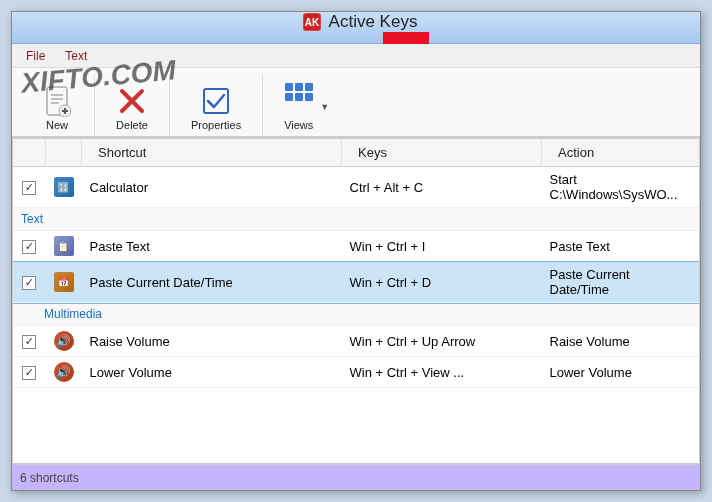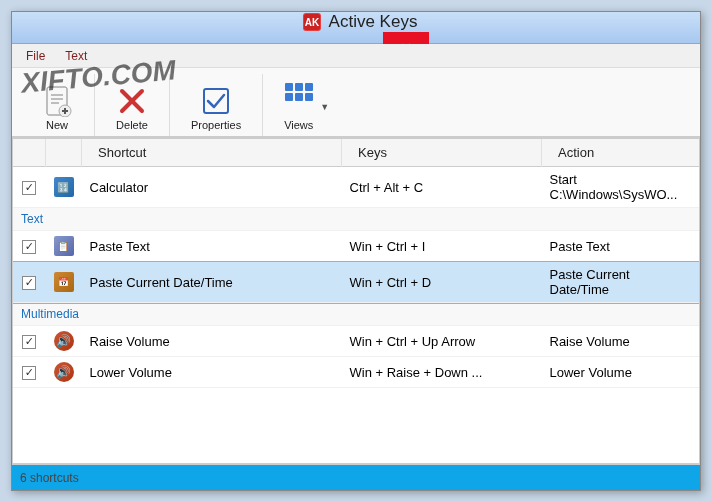--- a/index.html
+++ b/index.html
@@ -216,21 +216,21 @@
       text-align: center;
     }
 
     .icon-cell {
       width: 28px;
       text-align: center;
     }
 
     
     .status-bar {
-      background: #0ea5e9;
+      background: #c4b5fd;
       border-top: 1px solid #ccc;
       height: 26px;
       display: flex;
       align-items: center;
       padding: 0 8px;
       font-size: 12px;
       color: #444;
     }
 
     
@@ -470,21 +470,21 @@
         </td>
         <td class="icon-cell">
           <div class="icon-datetime" style="background:linear-gradient(135deg,#cc8833,#aa6611);font-size:9px;color:white;border-radius:2px;width:20px;height:20px;display:inline-flex;align-items:center;justify-content:center;">📅</div>
         </td>
         <td>Paste Current Date/Time</td>
         <td>Win + Ctrl + D</td>
         <td>Paste Current Date/Time</td>
       </tr>
               <tr class="section-header">
                 <td colspan="5">
-        <span style="color:#1a6fc0;font-size:12px;">Multimedia</span>
+        <span style="color:#1a6fc0;font-size:12px;margin-left:23px;">Multimedia</span>
         <span class="section-line"></span>
       </td>
               </tr>
               <tr>
         <td class="check-cell">
           <div class="cb checked"></div>
         </td>
         <td class="icon-cell">
           <div style="background:linear-gradient(135deg,#cc5533,#aa3311);color:white;font-size:12px;border-radius:50%;width:20px;height:20px;display:inline-flex;align-items:center;justify-content:center;">🔊</div>
         </td>
@@ -493,21 +493,21 @@
         <td>Raise Volume</td>
       </tr>
               <tr>
         <td class="check-cell">
           <div class="cb checked"></div>
         </td>
         <td class="icon-cell">
           <div style="background:linear-gradient(135deg,#cc5533,#aa3311);color:white;font-size:12px;border-radius:50%;width:20px;height:20px;display:inline-flex;align-items:center;justify-content:center;">🔊</div>
         </td>
         <td>Lower Volume</td>
-        <td>Win + Raise + Down ...</td>
+        <td>Win + Ctrl + View ...</td>
         <td>Lower Volume</td>
       </tr>
             </tbody>
         </table>
       </div>
     </div>
 
     <div class="status-bar">
       <span>6 shortcuts</span>
     </div>

